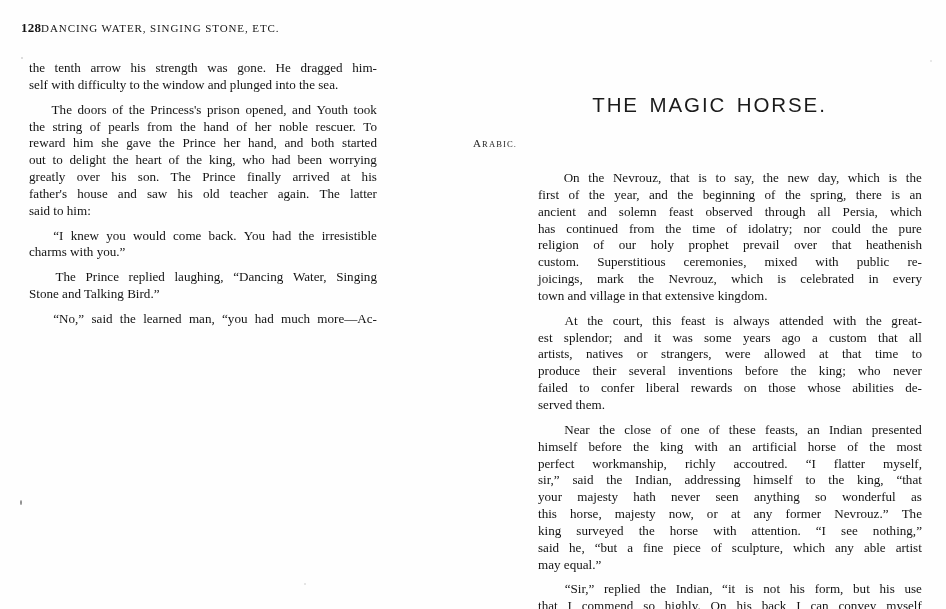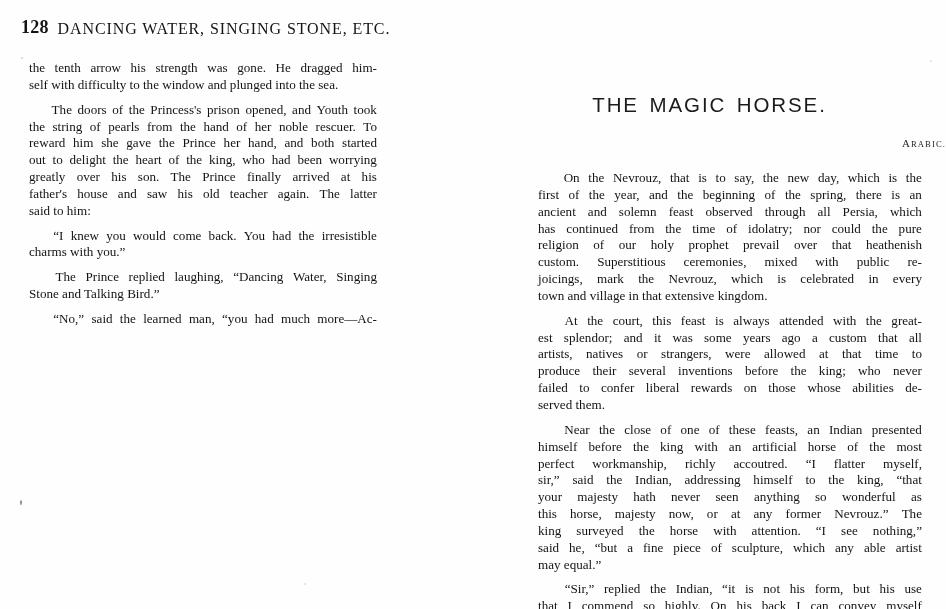--- a/index.html
+++ b/index.html
@@ -35,27 +35,26 @@
     position: absolute;
     left: 21px;
     top: 18px;
     width: 420px;
     white-space: nowrap;
     font-size: 14.5px;
     line-height: 18px;
   }
   .folio-num {
     font-weight: bold;
-    font-size: 18px;
+    font-size: 13px;
     letter-spacing: 0.2px;
-    margin-right: 9px;
     vertical-align: 0.5px;
   }
   .head-title {
-    font-size: 16px;
+    font-size: 11px;
     letter-spacing: 0.9px;
     font-weight: normal;
   }
 
   .verso-body {
     position: absolute;
     left: 21px;
     top: 52px;
     width: 364px;
   }
@@ -81,21 +80,21 @@
     font-weight: normal;
     color: #1b1b1b;
     font-family: "Liberation Sans", "DejaVu Sans", sans-serif;
   }
 
   .chapter-source {
     position: absolute;
     left: 0;
     right: 0;
     top: 137px;
-    text-align: right;
+    text-align: left;
     font-size: 8.6px;
     letter-spacing: 1.1px;
     color: #262626;
   }
   .chapter-source .initial {
     font-size: 11px;
   }
 
   .recto-body {
     position: absolute;

